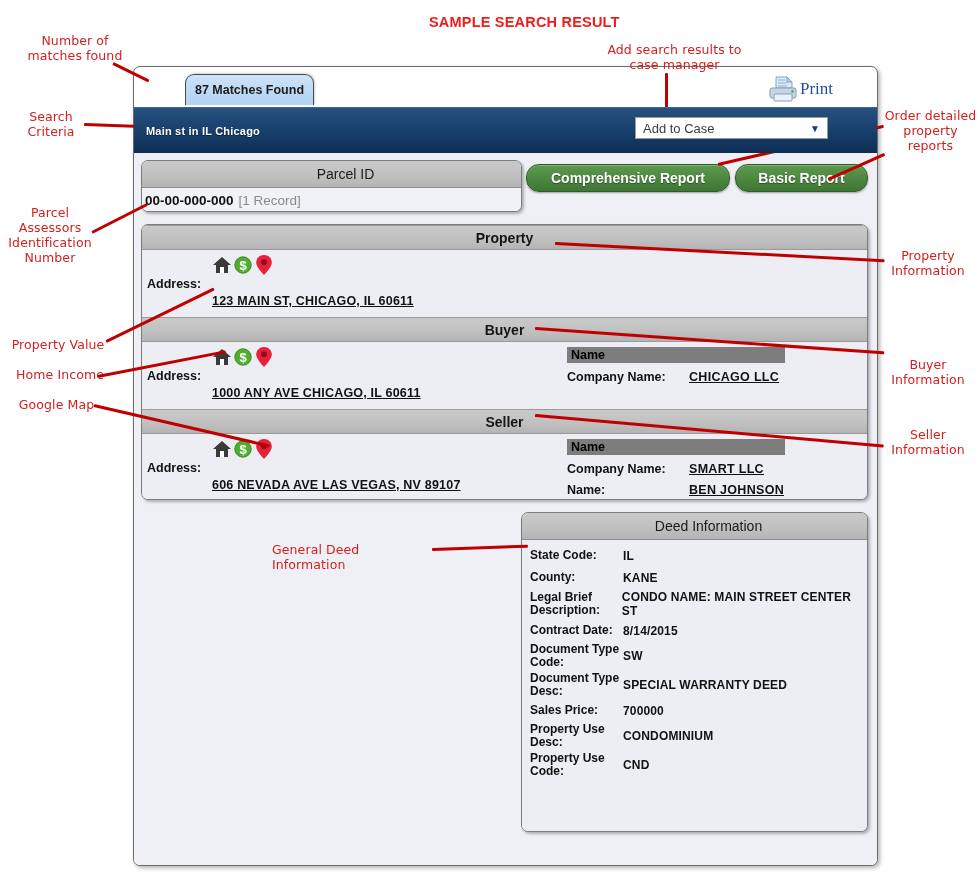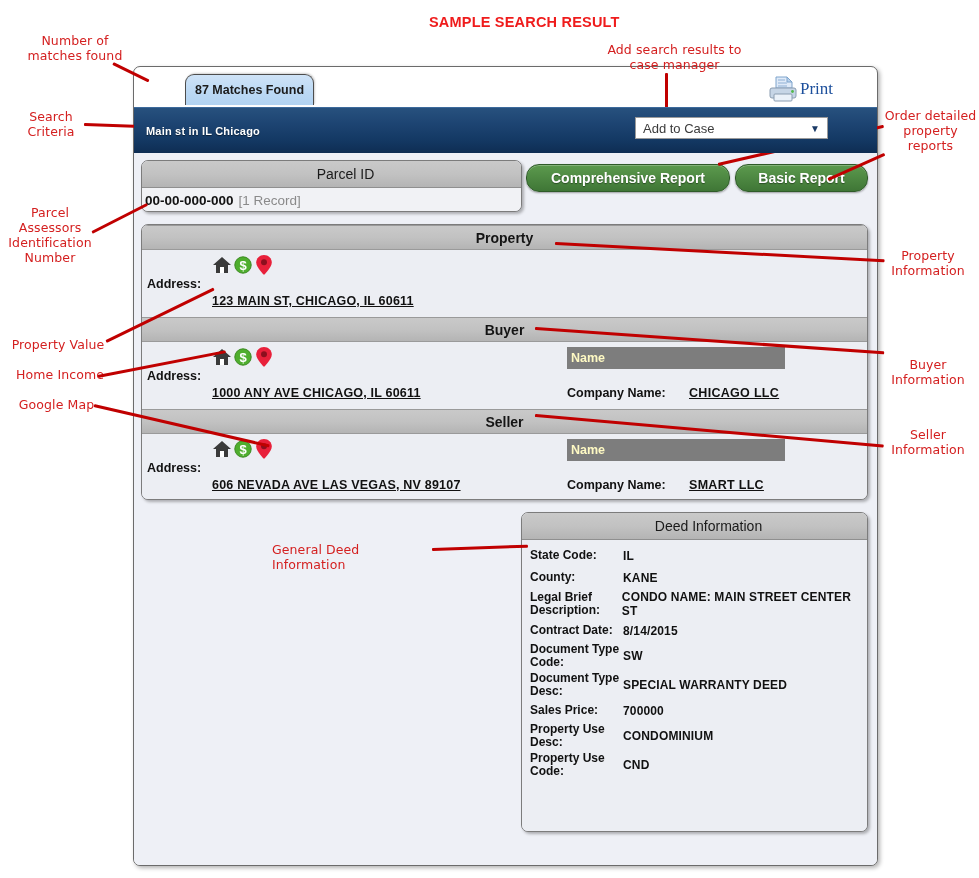--- a/index.html
+++ b/index.html
@@ -168,26 +168,26 @@
     position:absolute;left:70px;top:4px;
     display:flex;align-items:center;gap:1px;
   }
   .addr-value{
     position:absolute;left:70px;top:44px;
     color:#111;font-size:12.5px;font-weight:bold;
     text-decoration:underline;letter-spacing:.2px;
   }
   .name-block{position:absolute;left:425px;top:5px;width:240px;}
   .name-header{
-    background:#7d7d7d;height:22px;width:218px;
+    background:#7d7d7d;height:16px;width:218px;
     display:flex;align-items:center;
-    color:#fef9c3;font-size:12.5px;font-weight:bold;
+    color:#000000;font-size:12.5px;font-weight:bold;
   }
   .name-header span{margin-left:4px;}
-  .kv-row{display:flex;align-items:center;margin-top:17px;}
+  .kv-row{display:flex;align-items:center;margin-top:7px;}
   .kv-key{color:#111;font-size:12.5px;font-weight:bold;width:122px;}
   .kv-val{color:#111;font-size:12.5px;font-weight:bold;text-decoration:underline;letter-spacing:.3px;}
 
   
   #deed-card{left:387px;top:360px;width:347px;height:320px;}
   #deed-body{background:#eceef3;padding:6px 0 0 0;height:293px;}
   .deed-row{display:flex;align-items:center;min-height:19px;margin-bottom:3px;}
   .deed-key{
     color:#111;font-size:12px;font-weight:bold;
     width:93px;margin-left:8px;line-height:13px;

